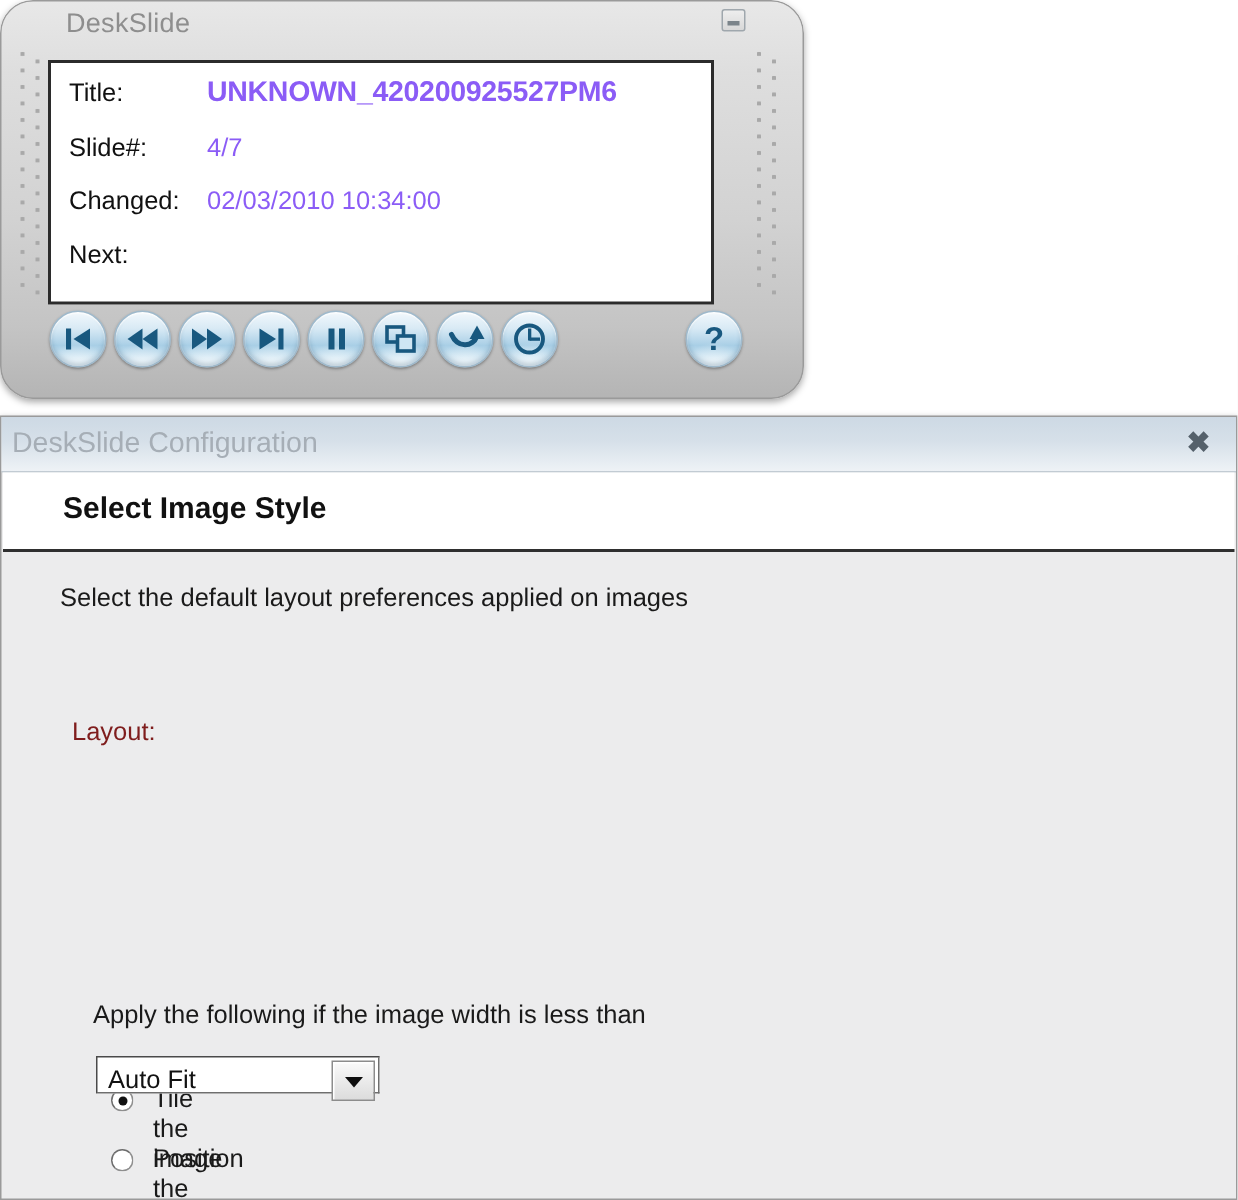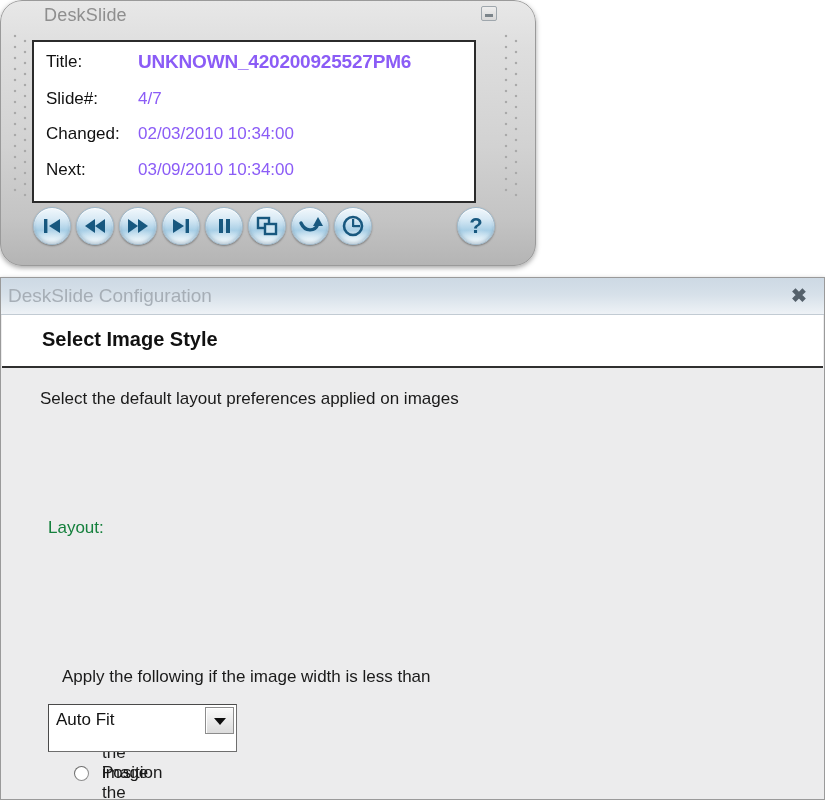--- a/index.html
+++ b/index.html
@@ -257,31 +257,30 @@
     font-size: 17px;
     color: #1a1a1a;
     font-family: "Liberation Sans", sans-serif;
   }
 
   .lbl-layout {
     position: absolute;
     left: 46px;
     top: 108px;
     font-size: 17px;
-    color: #15803d;
-    font-family: "Liberation Sans", sans-serif;
-    margin-top: 40px;
+    color: #7f1d1d;
+    font-family: "Liberation Sans", sans-serif;
   }
 
   .combo {
     position: absolute;
-    left: 47px;
+    left: 63px;
     top: 426px;
     width: 189px;
-    height: 48px;
+    height: 25px;
     background: #ffffff;
     border: 1px solid #6e6e6e;
     border-top-color: #4a4a4a;
     border-left-color: #4a4a4a;
     box-sizing: border-box;
   }
   .combo-text {
     position: absolute;
     left: 7px;
     top: 5px;
@@ -388,21 +387,20 @@
       <div class="info-row" style="top:47px;">
         <span class="info-label">Slide#:</span>
         <span class="info-value">4/7</span>
       </div>
       <div class="info-row" style="top:82px;">
         <span class="info-label">Changed:</span>
         <span class="info-value">02/03/2010 10:34:00</span>
       </div>
       <div class="info-row" style="top:118px;">
         <span class="info-label">Next:</span>
-        <span class="info-value">03/09/2010 10:34:00</span>
       </div>
     </div>
 
     <div class="widget-toolbar">
 
       <div class="orb" style="left:33px;">
         <span>
           <svg width="36" height="36" viewBox="0 0 36 36">
             <rect x="10" y="11" width="3.4" height="14" fill="#18587f"></rect>
             <polygon points="26,11 26,25 15,18" fill="#18587f"></polygon>

